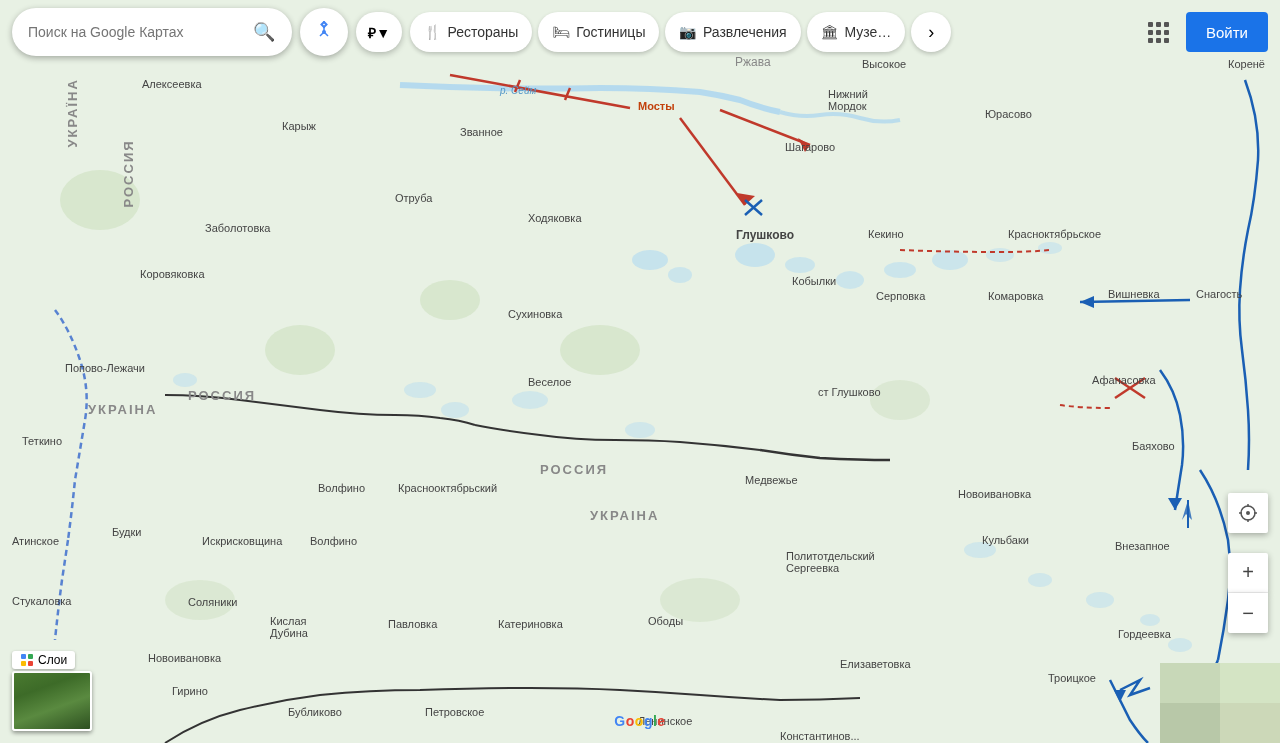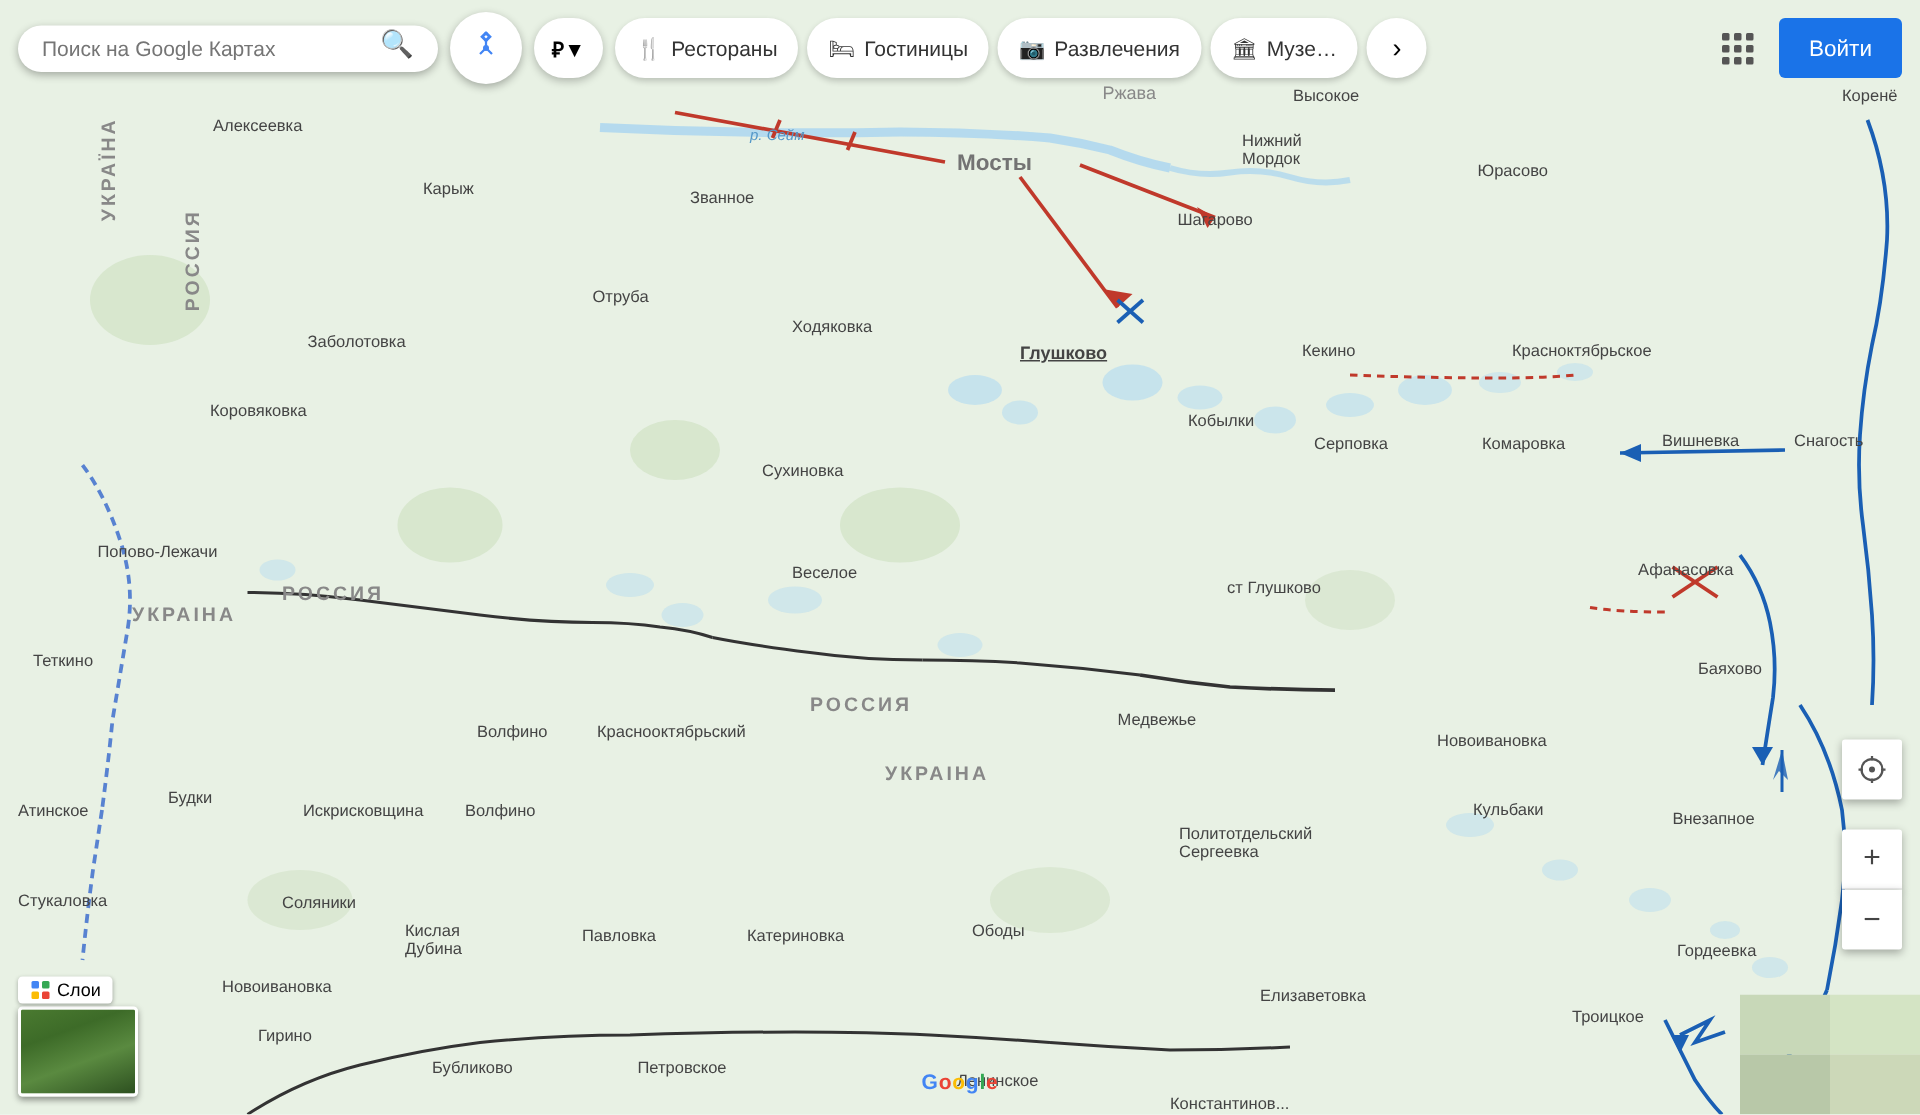--- a/index.html
+++ b/index.html
@@ -26,26 +26,26 @@
       height: 64px;
       display: flex;
       align-items: center;
       padding: 8px 12px;
       gap: 8px;
       z-index: 100;
     }
 
     #search-box {
       display: flex;
-      align-items: flex-end;
+      align-items: center;
       background: white;
       border-radius: 24px;
       padding: 8px 16px;
       width: 280px;
-      height: 31px;
+      height: 48px;
       box-shadow: 0 2px 6px rgba(0,0,0,0.3);
       gap: 8px;
     }
 
     #search-input {
       border: none;
       outline: none;
       font-size: 14px;
       width: 100%;
       color: #333;
@@ -189,23 +189,23 @@
     }
 
     .map-label.territory {
       font-size: 13px;
       font-weight: 700;
       color: #888;
       letter-spacing: 2px;
     }
 
     .map-label.red-label {
-      color: #737373;
+      color: #c2410c;
       font-weight: 700;
-      font-size: 15px;
+      font-size: 11px;
     }
 
     .map-control-btn {
       width: 40px;
       height: 40px;
       background: white;
       border: none;
       border-radius: 2px;
       box-shadow: 0 2px 6px rgba(0,0,0,0.3);
       cursor: pointer;
@@ -389,21 +389,21 @@
     <div class="map-label" style="top:120px;left:282px;">Карыж</div>
     <div class="map-label" style="top:126px;left:460px;">Званное</div>
     <div class="map-label" style="top:55px;left:735px;color:#888;font-size:12px;">Ржава</div>
     <div class="map-label" style="top:58px;left:862px;">Высокое</div>
     <div class="map-label" style="top:88px;left:828px;">Нижний<br>Мордок</div>
     <div class="map-label" style="top:141px;left:785px;">Шагарово</div>
     <div class="map-label" style="top:108px;left:985px;">Юрасово</div>
     <div class="map-label" style="top:85px;left:500px;color:#5598c8;font-style:italic;font-size:10px;">р. Сейм</div>
     <div class="map-label" style="top:192px;left:395px;">Отруба</div>
     <div class="map-label" style="top:212px;left:528px;">Ходяковка</div>
-    <div class="map-label bold" style="top:228px;left:680px;text-decoration:underline;">Глушково</div>
+    <div class="map-label bold" style="top:228px;left:736px;">Глушково</div>
     <div class="map-label" style="top:228px;left:868px;">Кекино</div>
     <div class="map-label" style="top:228px;left:1008px;">Красноктябрьское</div>
     <div class="map-label" style="top:222px;left:205px;">Заболотовка</div>
     <div class="map-label" style="top:268px;left:140px;">Коровяковка</div>
     <div class="map-label" style="top:275px;left:792px;">Кобылки</div>
     <div class="map-label" style="top:290px;left:876px;">Серповка</div>
     <div class="map-label" style="top:290px;left:988px;">Комаровка</div>
     <div class="map-label" style="top:288px;left:1108px;">Вишневка</div>
     <div class="map-label" style="top:288px;left:1196px;">Снагость</div>
     <div class="map-label" style="top:308px;left:508px;">Сухиновка</div>

